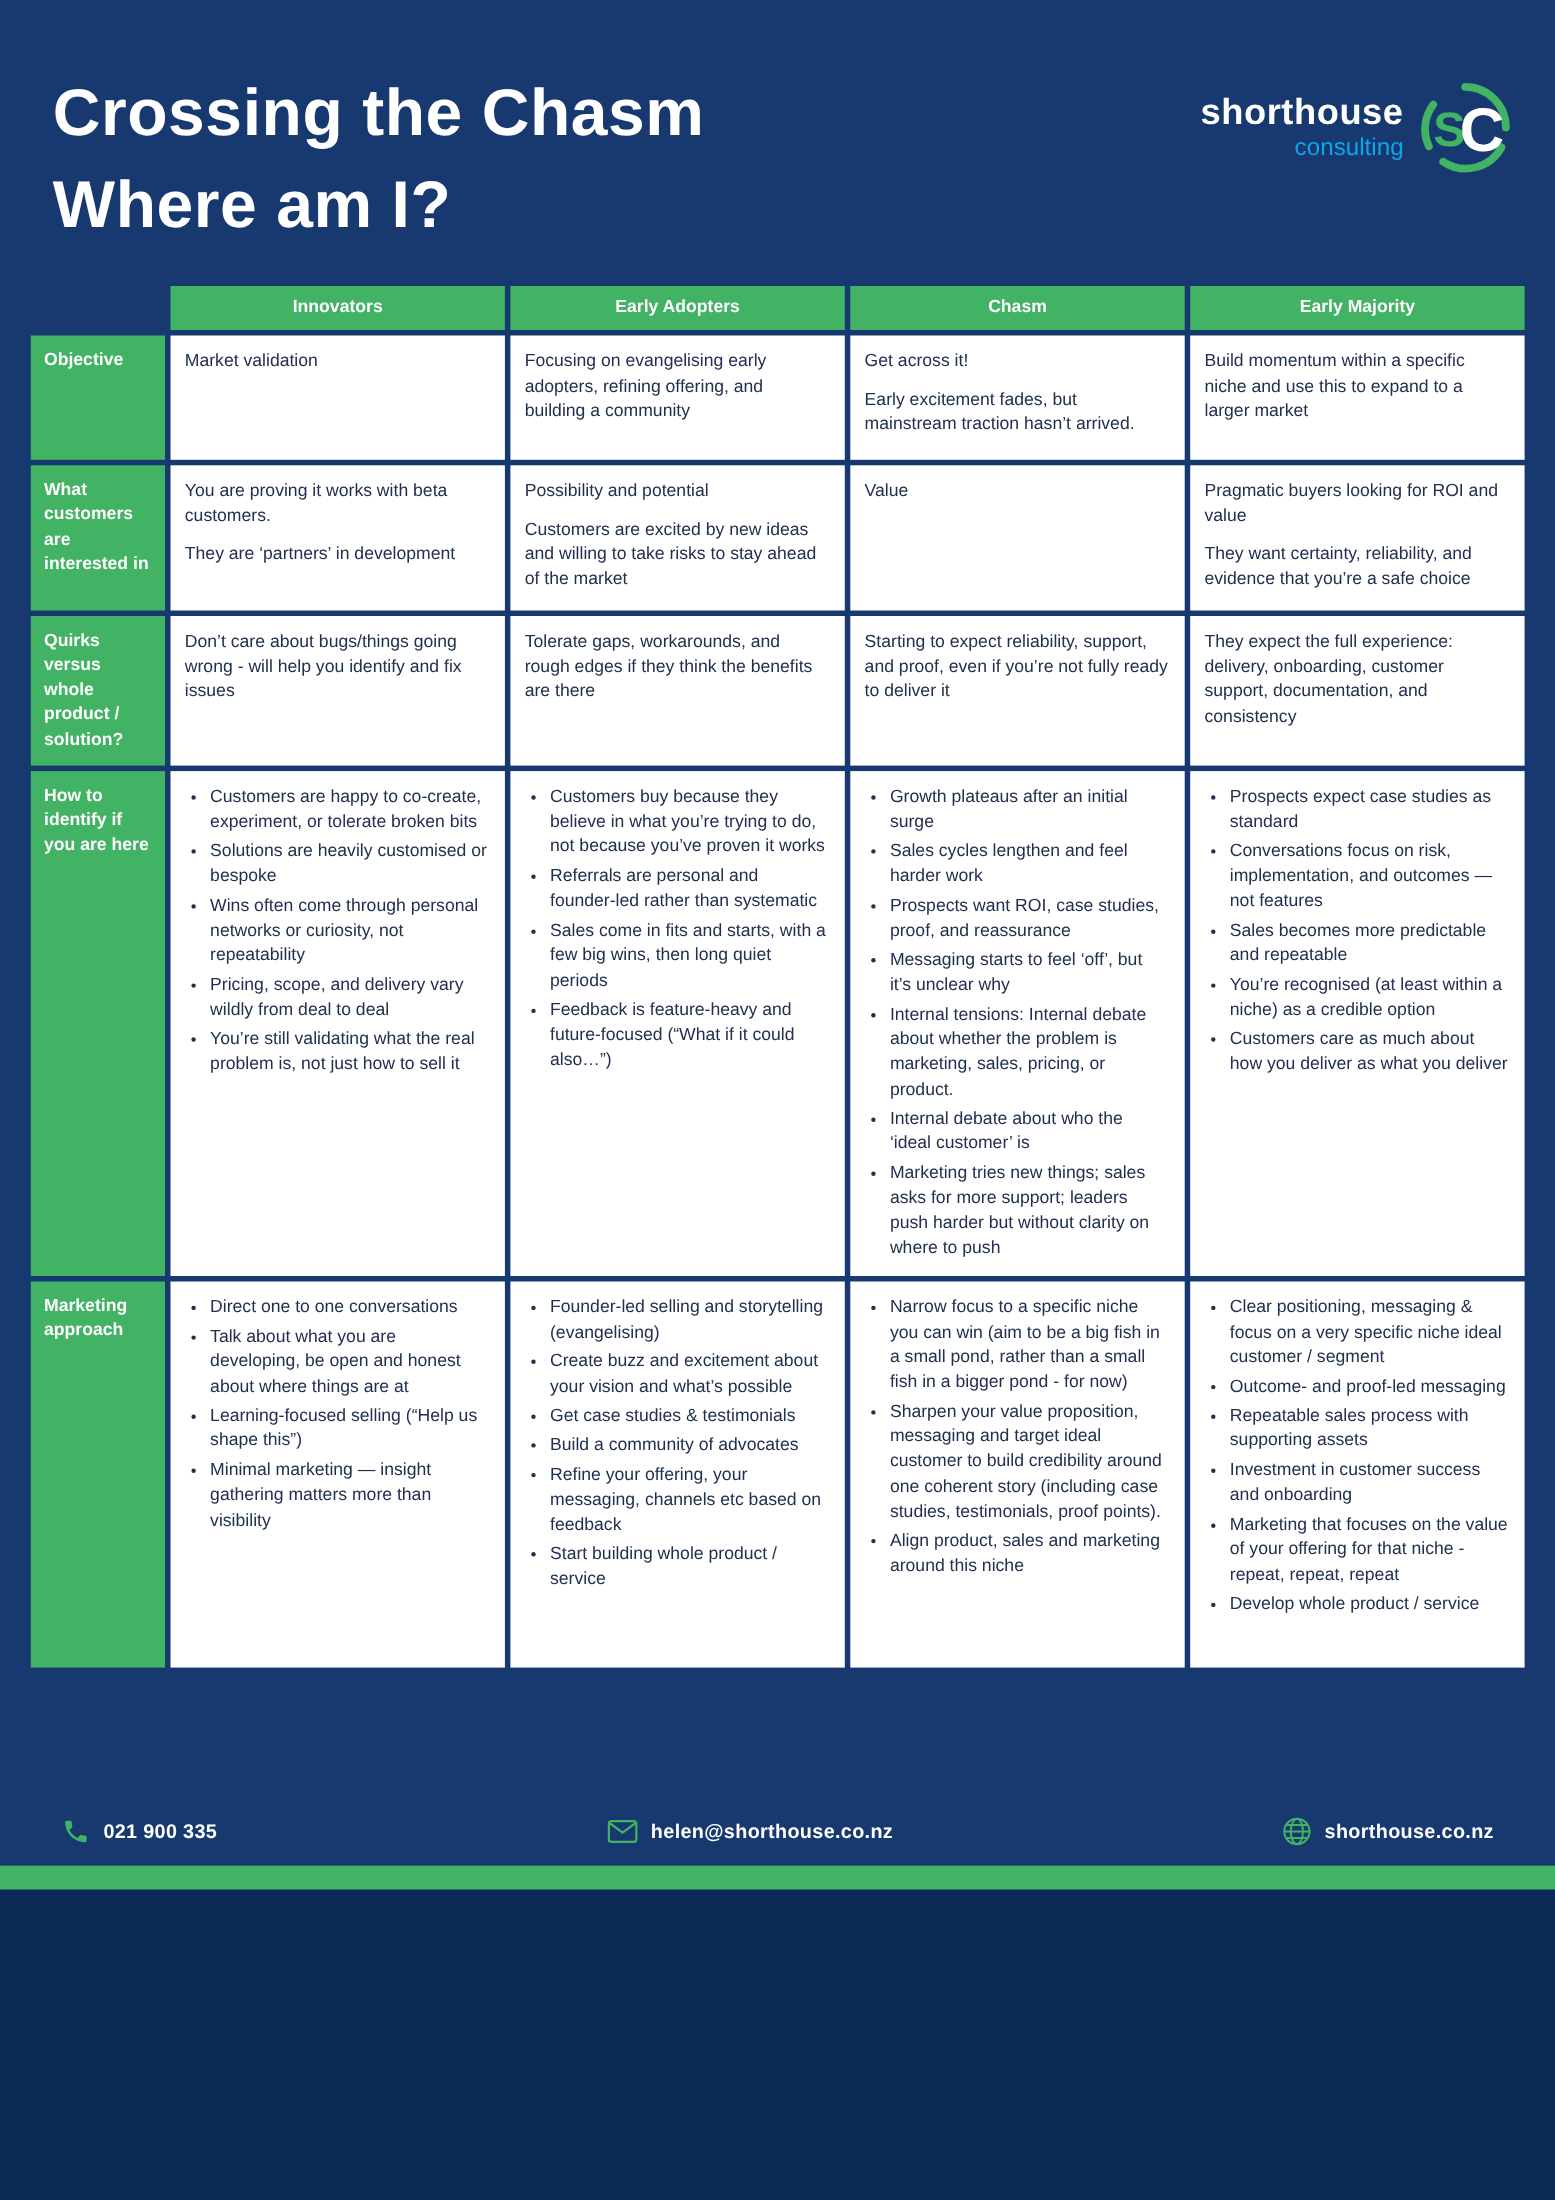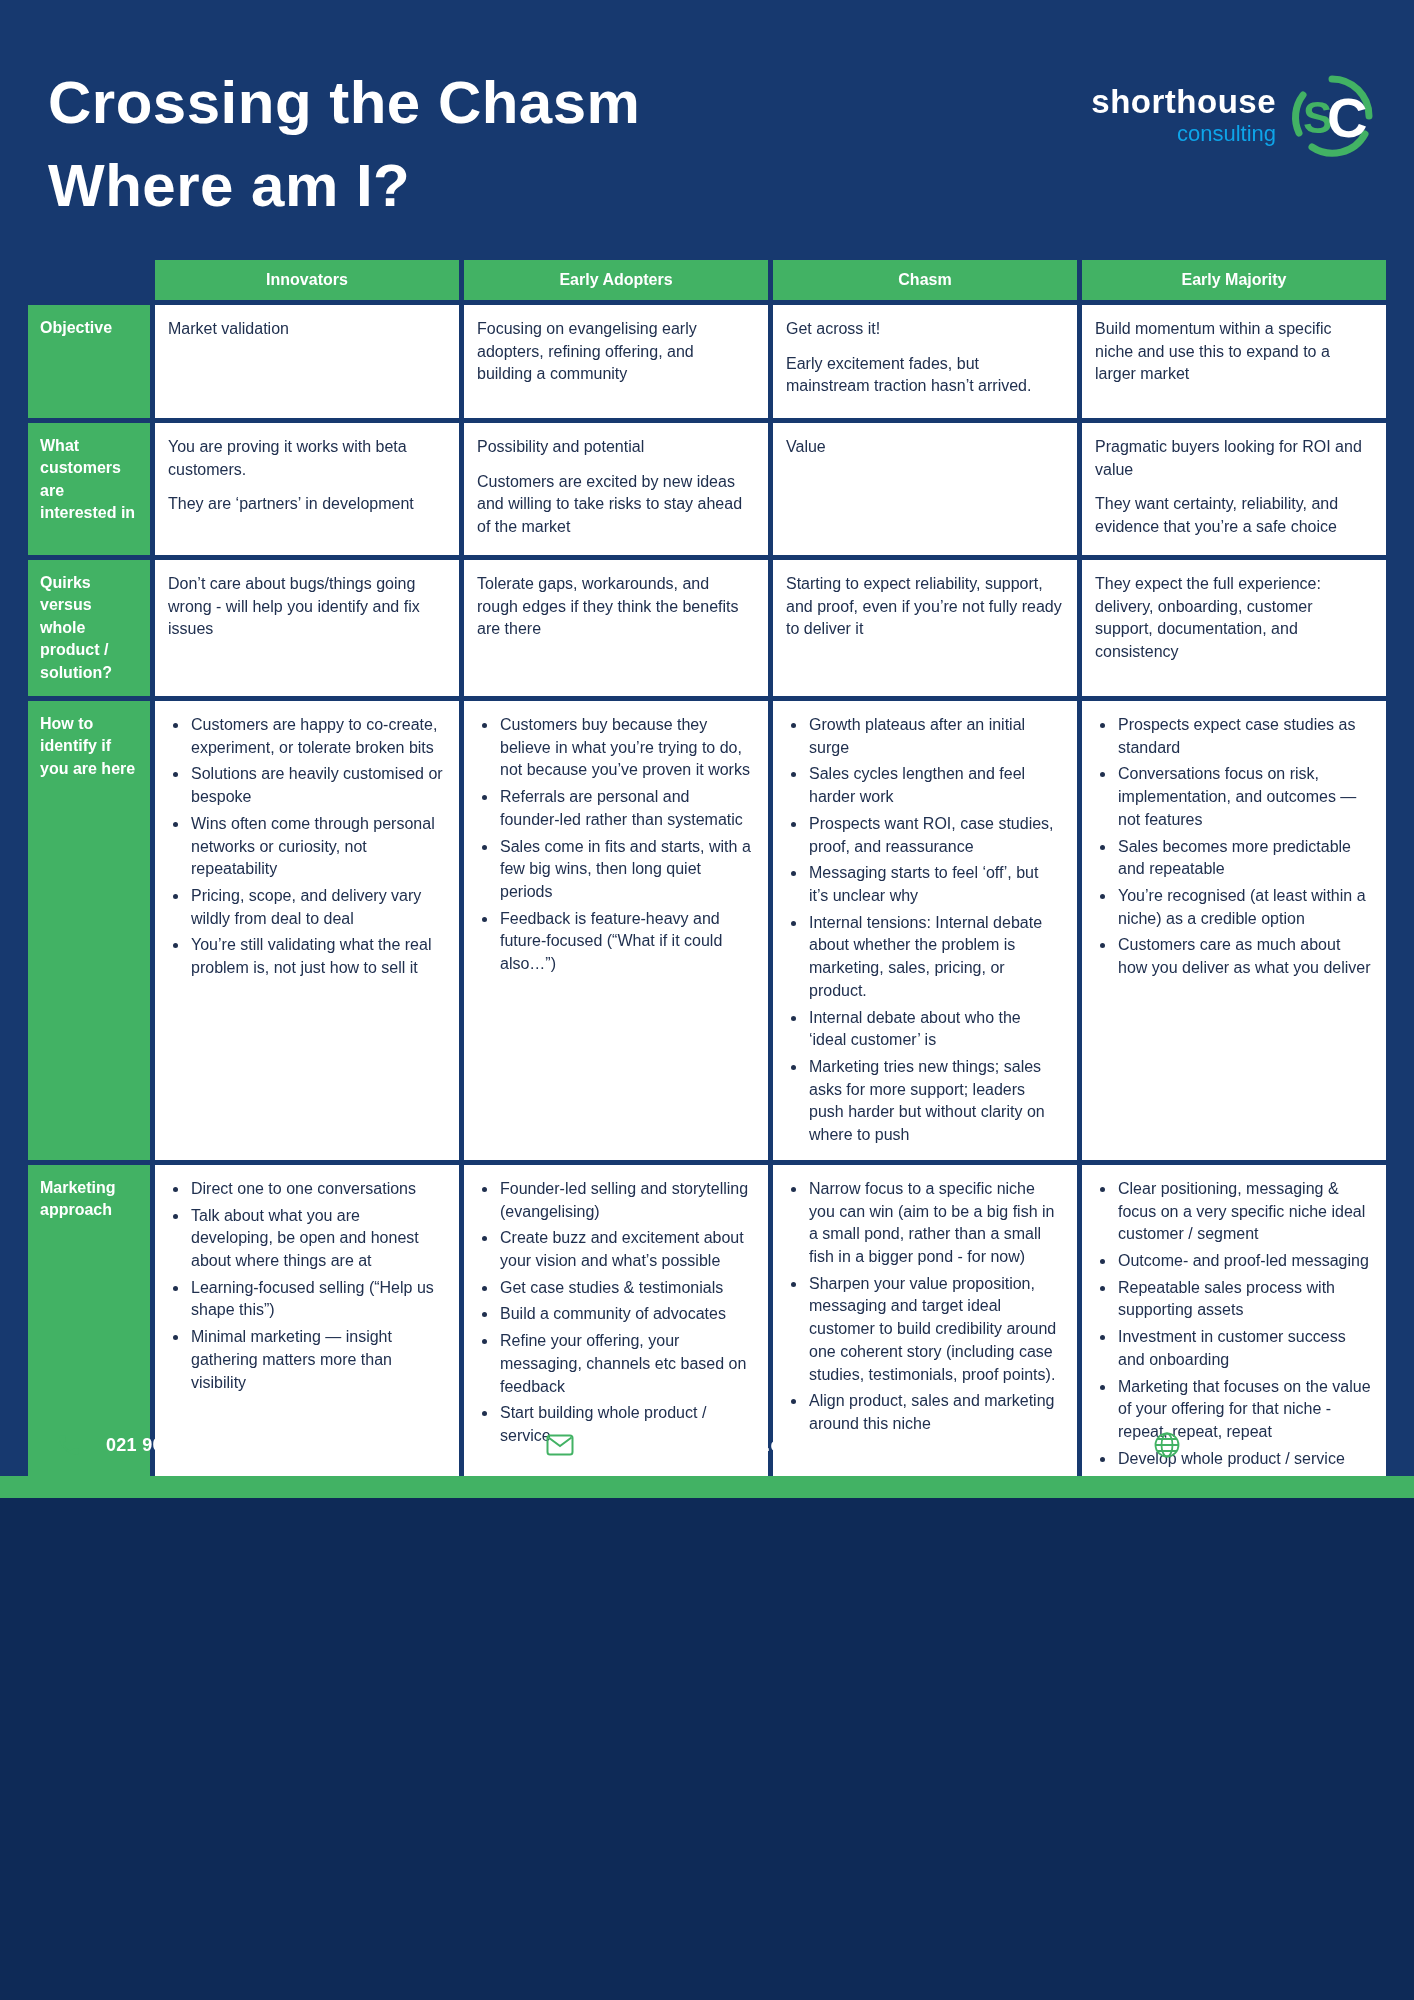--- a/index.html
+++ b/index.html
@@ -1,20 +1,20 @@
 <!DOCTYPE html>
 <html><head>
 <meta charset="utf-8">
 <style>
   * { margin: 0; padding: 0; box-sizing: border-box; }
   html, body { background: #0e2a57; }
   .page {
     position: relative;
     width: 1414px;
-    height: 1498px;
+    height: 1718px;
     background: #17396F;
     font-family: "Liberation Sans", sans-serif;
     overflow: hidden;
   }
 
   
   .header {
     position: absolute;
     top: 62px; left: 48px; right: 40px;
     display: flex;
@@ -78,21 +78,21 @@
   .footer-row {
     position: absolute;
     left: 56px; right: 56px; bottom: 40px;
     display: flex;
     justify-content: space-between;
     align-items: center;
   }
   .footer-item {
     display: flex;
     align-items: center;
-    gap: 24px;
+    gap: 12px;
     color: #ffffff;
     font-size: 18px;
     font-weight: 700;
     letter-spacing: 0.3px;
   }
   .footer-item .icon { display: flex; align-items: center; }
   .footer-item .icon svg { display: block; }
   .footer-strip {
     position: absolute;
     left: 0; right: 0; bottom: 0;

